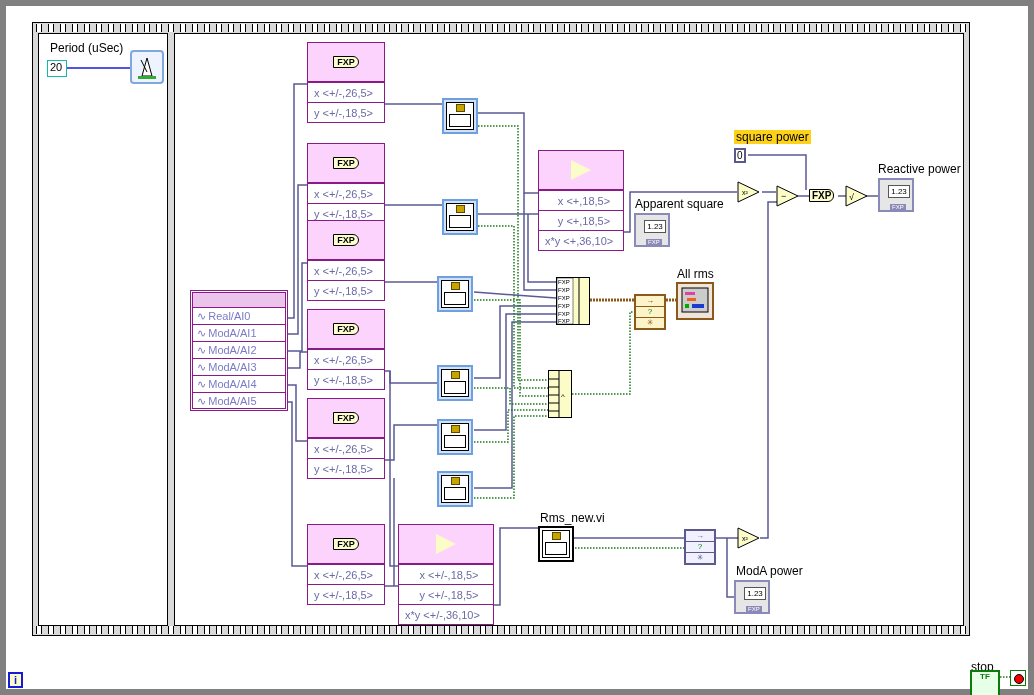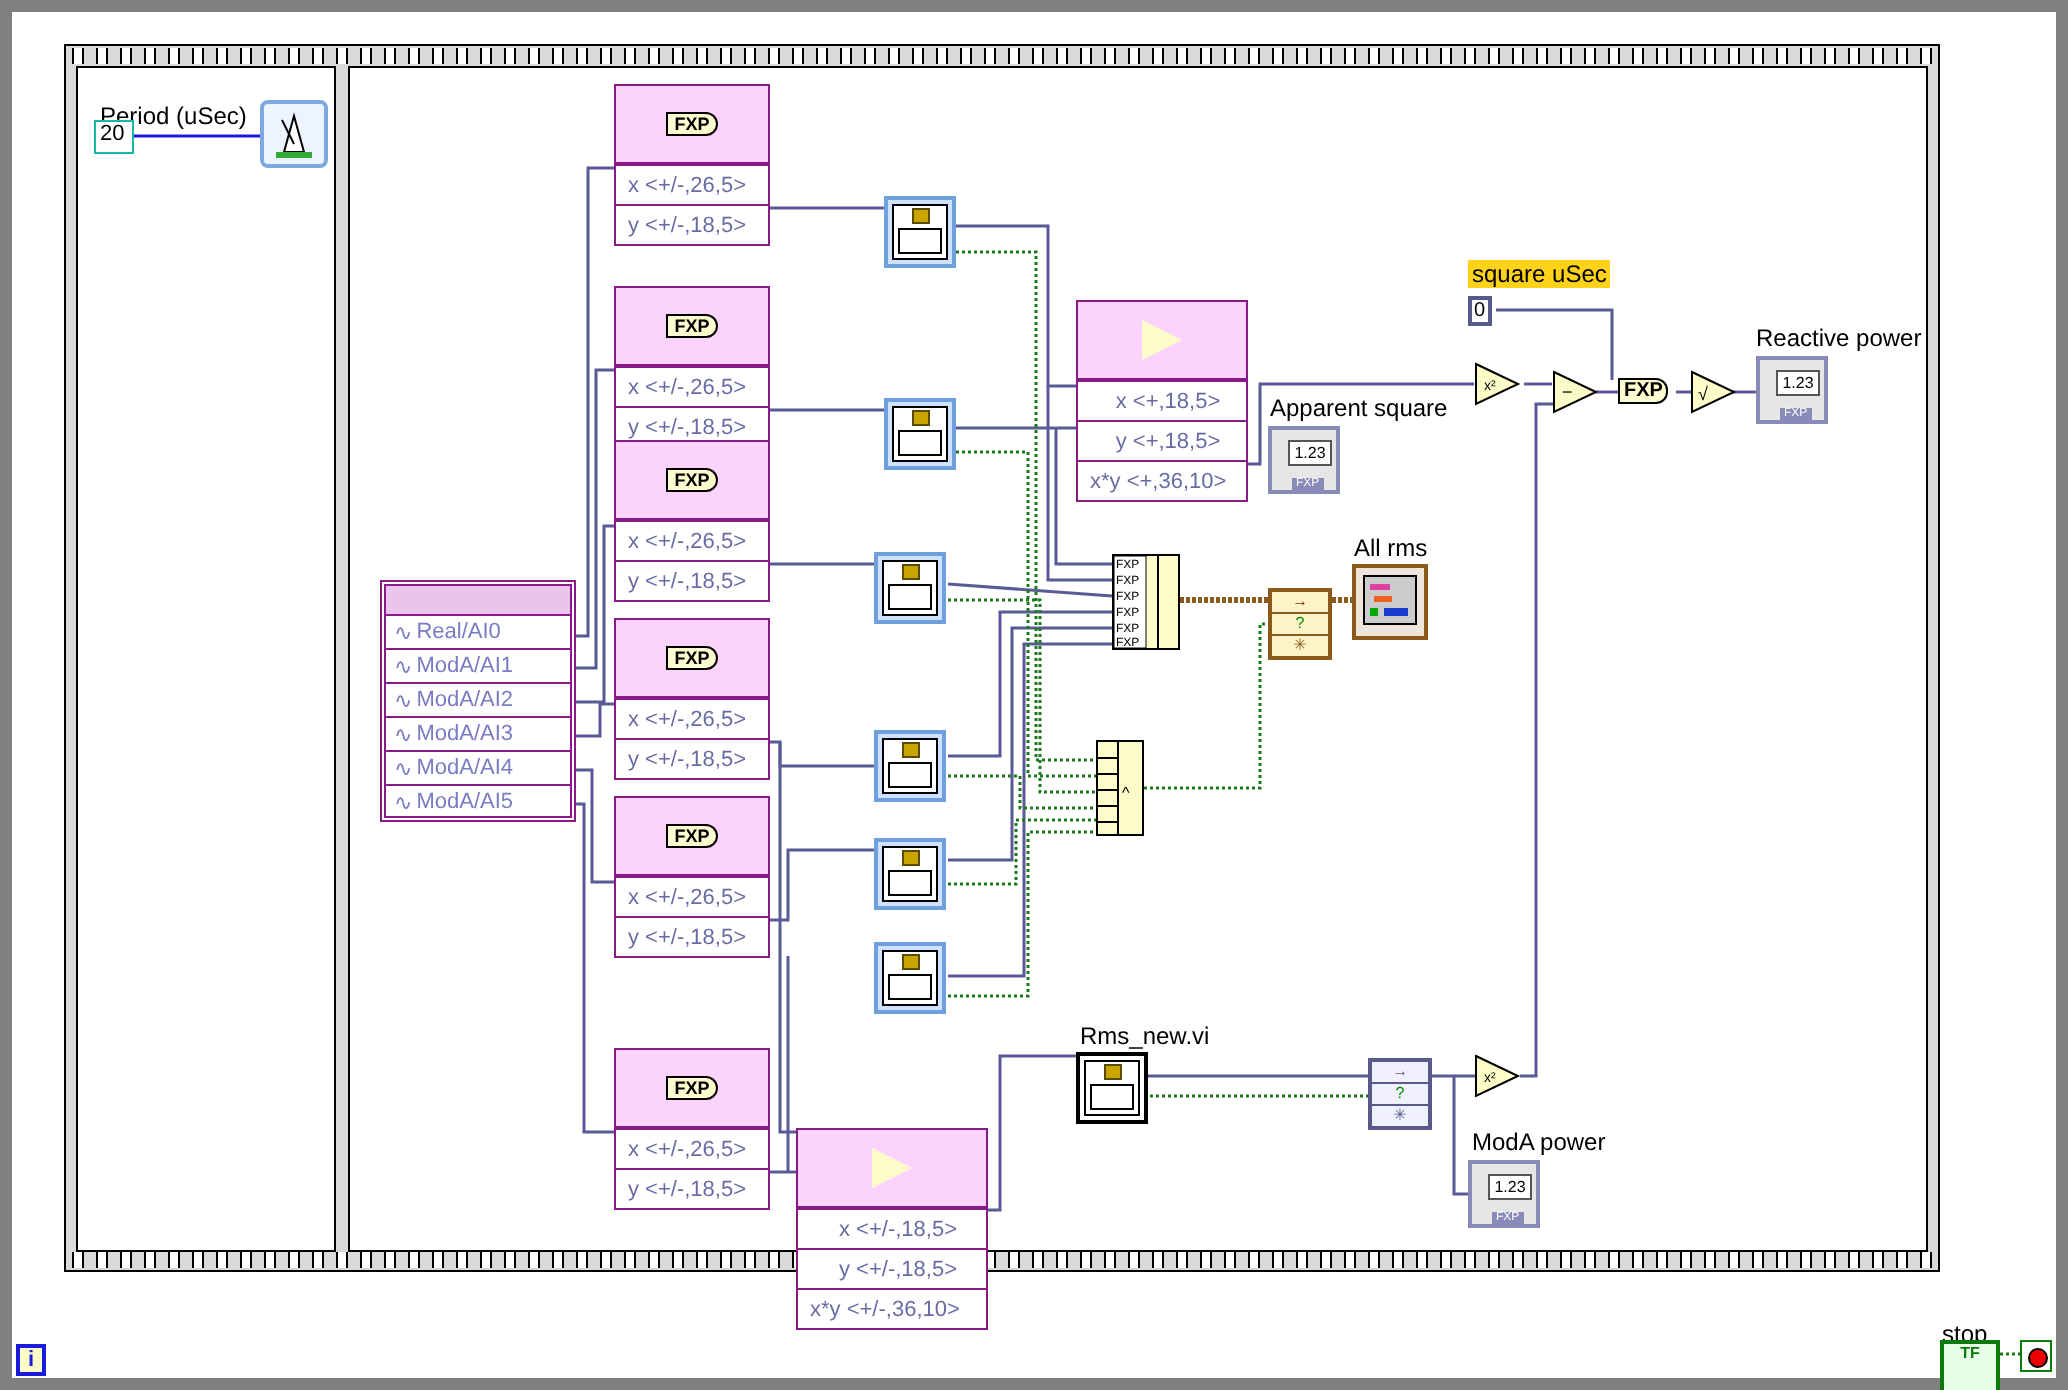--- a/index.html
+++ b/index.html
@@ -118,21 +118,21 @@
     <polyline points="474,300 520,300 520,396 548,396"></polyline>
     <polyline points="474,388 510,388 510,404 548,404"></polyline>
     <polyline points="474,442 508,442 508,410 548,410"></polyline>
     <polyline points="474,498 514,498 514,416 548,416"></polyline>
     <polyline points="572,394 630,394 630,312 636,312"></polyline>
     <line x1="572" y1="548" x2="686" y2="548"></line>
     <polyline points="1000,677 1010,677"></polyline>
   </g>
 </svg>
 
-<div class="label" style="left:50px;top:51px;">Period (uSec)</div>
+<div class="label" style="left:50px;top:41px;">Period (uSec)</div>
 <div class="num-const" style="left:47px;top:60px;width:20px;height:17px;">20</div>
 <div class="wait-icon" style="left:130px;top:50px;">
   <svg width="30" height="30">
       <polygon points="10,24 15,6 20,24" fill="#fff" stroke="#000"></polygon>
       <line x1="15" y1="20" x2="9" y2="8" stroke="#000"></line>
       <rect x="6" y="24" width="18" height="3" fill="#3a3"></rect>
     </svg>
 </div>
 
 <div class="daq">
@@ -252,21 +252,21 @@
   </div>
 
 <div class="mult-node" style="left:538px;top:150px;">
   <div class="mult-head">
       <div class="prim"></div>
     </div>
   <div class="fxp-row" style="justify-content:center">x &lt;+,18,5&gt;</div>
   <div class="fxp-row" style="justify-content:center">y &lt;+,18,5&gt;</div>
   <div class="fxp-row">x*y &lt;+,36,10&gt;</div>
 </div>
-<div class="mult-node" style="left:398px;top:524px;width:96px;margin-top:40px;">
+<div class="mult-node" style="left:398px;top:524px;width:96px;">
   <div class="mult-head">
       <div class="prim"></div>
     </div>
   <div class="fxp-row" style="justify-content:center">x &lt;+/-,18,5&gt;</div>
   <div class="fxp-row" style="justify-content:center">y &lt;+/-,18,5&gt;</div>
   <div class="fxp-row">x*y &lt;+/-,36,10&gt;</div>
 </div>
 
 <div class="label" style="left:635px;top:197px;">Apparent square</div>
 <div class="indicator" style="left:634px;top:213px;">
@@ -290,21 +290,21 @@
 <div class="cluster-ind">
   <svg width="34" height="34">
       <rect x="4" y="4" width="26" height="24" fill="#ccc" stroke="#000"></rect>
       <rect x="7" y="8" width="10" height="3" fill="#e040a0"></rect>
       <rect x="9" y="14" width="9" height="3" fill="#f06020"></rect>
       <rect x="7" y="20" width="4" height="4" fill="#0a0"></rect>
       <rect x="14" y="20" width="12" height="4" fill="#1a3ad0"></rect>
     </svg>
 </div>
 
-<div class="sq-label">square uSec</div>
+<div class="sq-label">square power</div>
 <div class="sq-const">0</div>
 
 <svg class="tri" style="left:737px;top:181px;">
     <polygon points="1,1 22,11 1,21" fill="#fcfcc8" stroke="#000"></polygon>
     <text x="5" y="14" font-size="7" font-family="Liberation Sans, sans-serif">x²</text>
   </svg>
 <svg class="tri" style="left:776px;top:185px;">
     <polygon points="1,1 22,11 1,21" fill="#fcfcc8" stroke="#000"></polygon>
     <text x="5" y="14" font-size="9" font-family="Liberation Sans, sans-serif">−</text>
   </svg>

